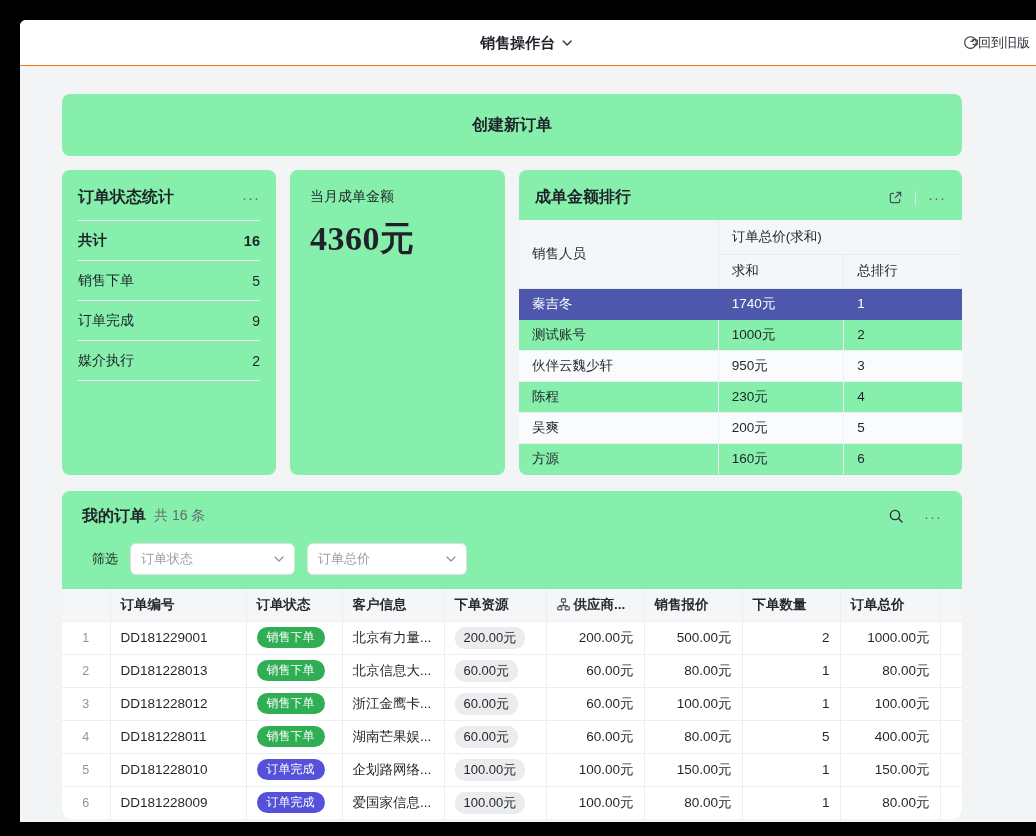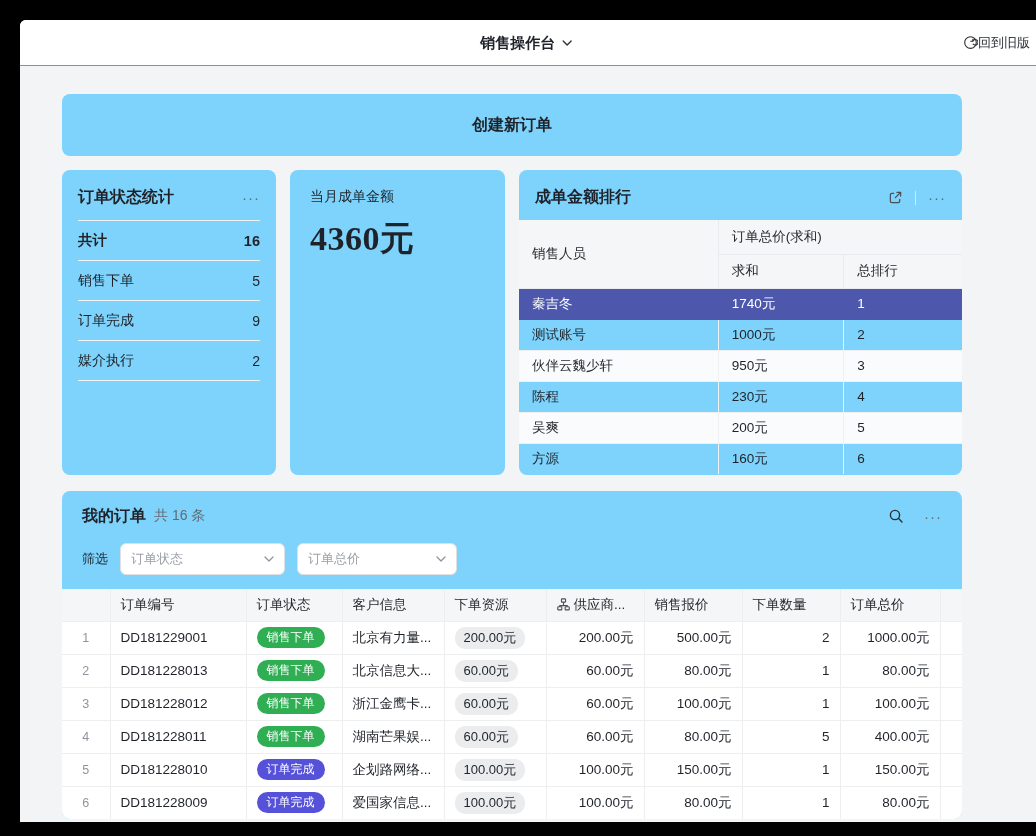--- a/index.html
+++ b/index.html
@@ -29,21 +29,21 @@
     position:absolute; left:50%; top:0; transform:translateX(-52%);
     height:46px; display:flex; align-items:center; gap:7px;
     font-size:15px; font-weight:700; cursor:pointer;
   }
   .topbar-right {
     margin-left:auto; display:flex; align-items:center; 
     padding-right:6px; font-size:13px; color:#2b2f36; cursor:pointer;
   }
   
   .content { padding:28px 74px 0 42px; }
-  .card { background:#7dd3fc; border-radius:8px; }
+  .card { background:#86efac; border-radius:8px; }
   .create-card {
     height:62px; display:flex; align-items:center; justify-content:center;
     font-size:16px; font-weight:600; cursor:pointer;
   }
   .cards-row { display:flex; gap:14px; margin-top:14px; }
   .card-status { width:214px; height:305px; padding:0 16px; }
   .card-amount { width:215px; height:305px; padding:18px 20px; }
   .card-ranking { flex:1; height:305px; overflow:hidden; display:flex; flex-direction:column; }
   .card-head {
     display:flex; align-items:center; justify-content:space-between;
@@ -78,34 +78,34 @@
     background:var(--highlight-row,#4d58ad); color:#fff;
     border-color:var(--highlight-row,#4d58ad);
   }
   
   .orders-card { margin-top:16px; overflow:hidden; }
   .orders-head { height:50px; display:flex; align-items:center; padding:0 20px; }
   .orders-head h2 { font-size:16px; font-weight:700; }
   .orders-count { font-size:14px; color:#646a73; margin-left:8px; }
   .orders-head-icons { margin-left:auto; display:flex; align-items:center; gap:20px; }
   .filter-row { display:flex; align-items:center; gap:12px; padding:2px 20px 14px; }
-  .filter-label { font-size:13px; color:#1f2329; }
+  .filter-label { font-size:13px; color:#1f2329;margin-left:10px; }
   .select {
     height:32px; border:1px solid #dee0e3; border-radius:6px; background:#fff;
     display:flex; align-items:center; padding:0 10px; cursor:pointer;
   }
   .select-1 { width:165px; } .select-2 { width:160px; }
   .select .ph { color:#9aa0a8; font-size:13px; }
   .select svg { margin-left:auto; }
   
   .orders-table { width:100%; border-collapse:collapse; border-style:hidden; table-layout:fixed; font-size:13.5px; }
   .orders-table th, .orders-table td { border:1px solid #eceef0; padding:0 10px; overflow:hidden; white-space:nowrap; }
   .orders-table thead th {
     background:var(--header-gray,#f5f6f7); height:32px;
-    text-align:left; font-weight:400; color:#27292e;
+    text-align:left; font-weight:700; color:#27292e;
   }
   .orders-table tbody td { height:33px; }
   .orders-table tbody tr { cursor:pointer; background:#fff; }
   .c-num { text-align:center !important; color:#8f959e; font-size:12.5px; }
   .num { text-align:right; }
   .badge {
     display:inline-block; padding:3px 10px; border-radius:11px;
     color:#fff; font-size:12px; line-height:1.25;
   }
   .badge-green { background:var(--accent-green,#2fae54); }

